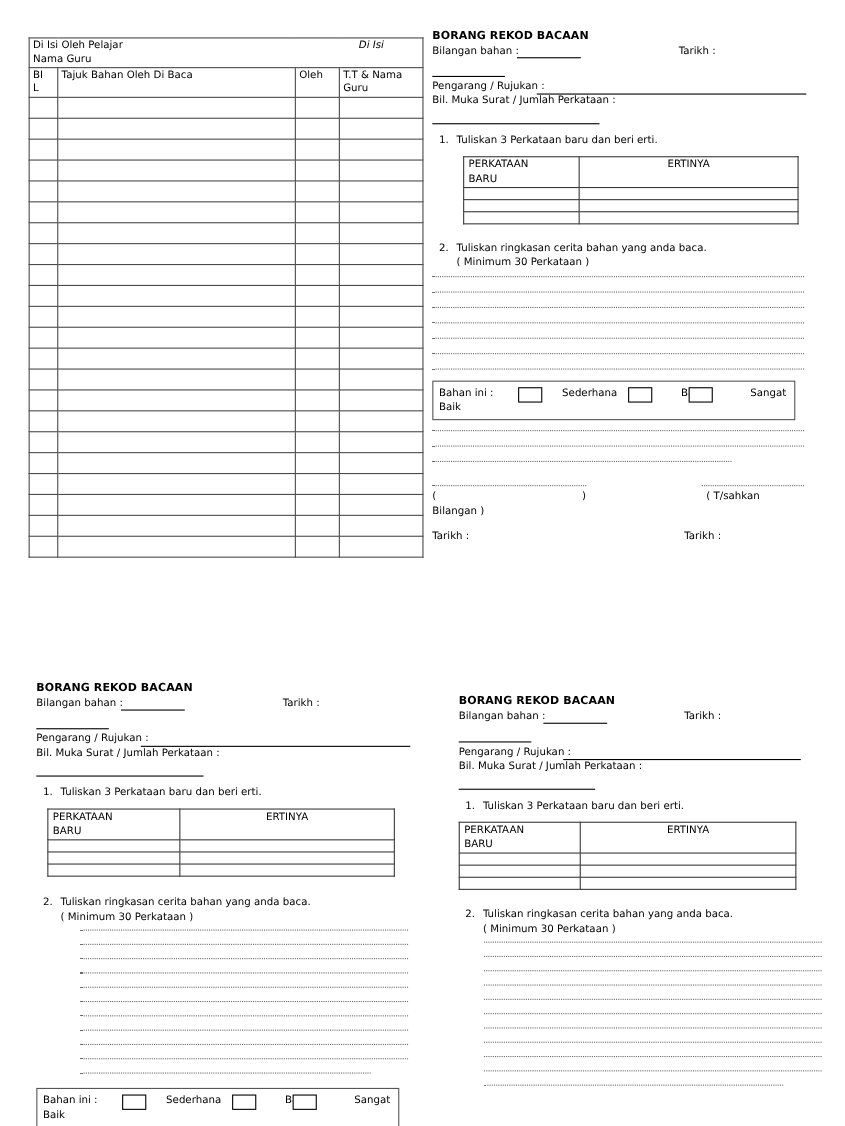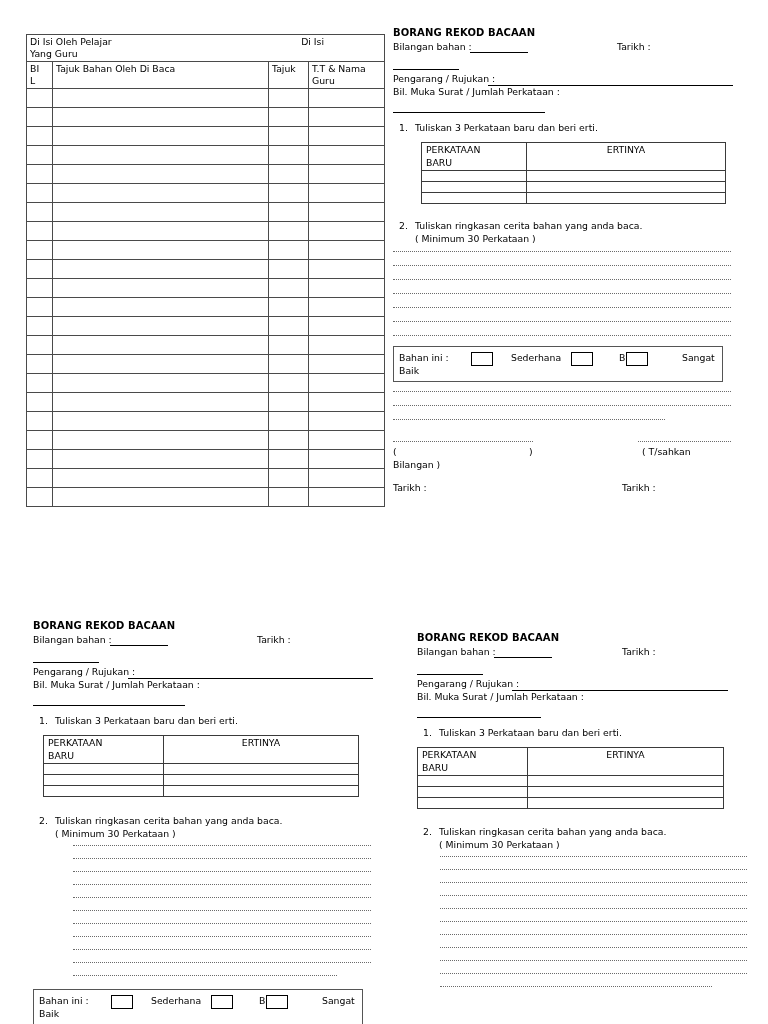--- a/index.html
+++ b/index.html
@@ -38,21 +38,21 @@
     font-size: 9.3px;
     line-height: 1.3;
   }
   table.senarai td.hdr-top { height: 21px; }
   table.senarai td.hdr { height: 26px; }
   table.senarai td.datarow { height: 19px; }
   .c-bil { width: 26px; }
   .c-tajuk { width: 216px; }
   .c-mata { width: 40px; }
   .c-tt { width: 76px; }
-  .di-isi-right { float: right; margin-right: 57px; }
+  .di-isi-right { float: right; margin-right: 32px; font-style: italic; }
 
   
   .form-title {
     font-weight: bold;
     font-size: 10px;
     letter-spacing: .1px;
     white-space: nowrap;
   }
   .row-line { position: relative; height: 13px; white-space: nowrap; }
   .lbl { white-space: nowrap; }
@@ -110,27 +110,27 @@
     <colgroup>
       <col class="c-bil">
         <col class="c-tajuk">
         <col class="c-mata">
         <col class="c-tt">
     </colgroup>
     <tbody>
       <tr>
         <td class="hdr-top" colspan="4">
           <span>Di Isi Oleh Pelajar</span><span class="di-isi-right">Di Isi</span>
-          <div>Yang Guru</div>
+          <div>Nama Guru</div>
         </td>
       </tr>
       <tr>
         <td class="hdr">BI<br>L</td>
         <td class="hdr">Tajuk Bahan Oleh Di Baca</td>
-        <td class="hdr">Tajuk</td>
+        <td class="hdr">Oleh</td>
         <td class="hdr">T.T &amp; Nama Guru</td>
       </tr>
     </tbody>
     <tbody id="senarai-rows">
         <tr>
           <td class="datarow"></td>
           <td class="datarow"></td>
           <td class="datarow"></td>
           <td class="datarow"></td>
         </tr>

